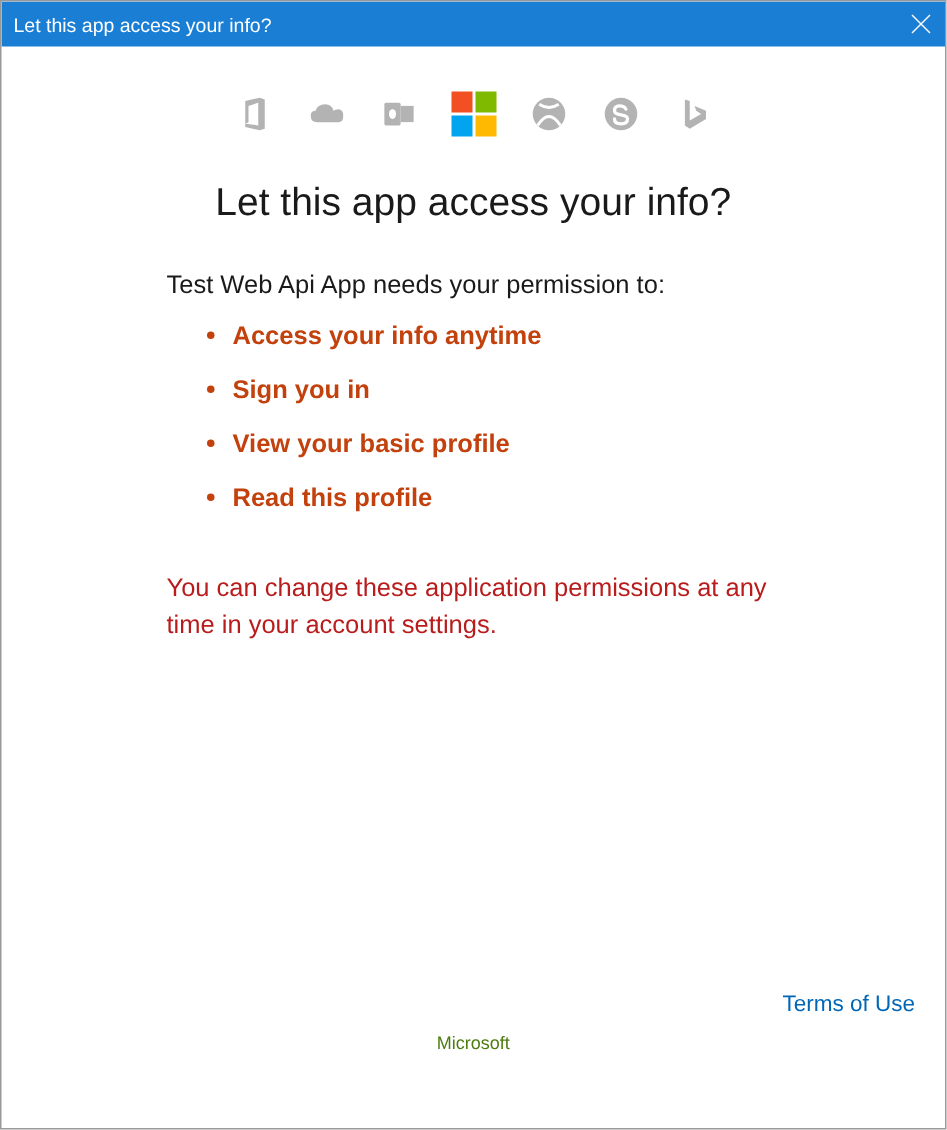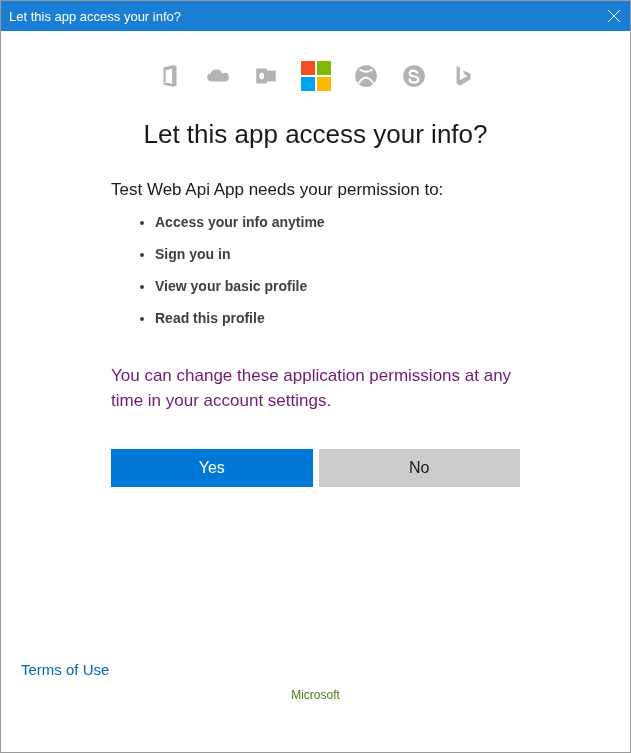--- a/index.html
+++ b/index.html
@@ -77,30 +77,30 @@
       font-size: 17px;
       color: #1a1a1a;
       margin-bottom: 14px;
     }
     .perm-list {
       list-style: disc;
       padding-left: 44px;
       margin-bottom: 38px;
     }
     .perm-list li {
-      font-size: 14px;
+      font-size: 17px;
       font-weight: 600;
-      color: #404040;
+      color: #c2410c;
       margin-bottom: 16px;
     }
     .note {
       font-size: 17px;
-      color: #701a75;
+      color: #b91c1c;
       line-height: 1.45;
-      margin-bottom: 36px;
+      margin-bottom: 48px;
     }
     .button-row {
       display: flex;
       gap: 6px;
     }
     .btn {
       flex: 1;
       height: 38px;
       font-size: 16px;
       border: none;
@@ -115,21 +115,21 @@
       background: #cccccc;
       color: #1a1a1a;
     }
     .footer {
       margin-top: auto;
       text-align: center;
       padding-bottom: 30px;
     }
     .footer-links {
       display: flex;
-      justify-content: flex-start;
+      justify-content: flex-end;
       gap: 36px;
       margin-bottom: 10px;
     }
     .footer-links a {
       color: #0067b8;
       text-decoration: none;
       font-size: 15px;
     }
     .footer-org {
       font-size: 12px;
@@ -187,24 +187,20 @@
 
     <ul class="perm-list">
       <li>Access your info anytime</li>
       <li>Sign you in</li>
       <li>View your basic profile</li>
       <li>Read this profile</li>
     </ul>
 
     <p class="note">You can change these application permissions at any time in your account settings.</p>
 
-    <div class="button-row">
-      <button class="btn btn-primary">Yes</button>
-      <button class="btn btn-secondary">No</button>
-    </div>
   </div>
 
   <div class="footer">
     <div class="footer-links">
       <a href="#">Terms of Use</a>
     </div>
     <div class="footer-org">Microsoft</div>
   </div>
 
 </div>

